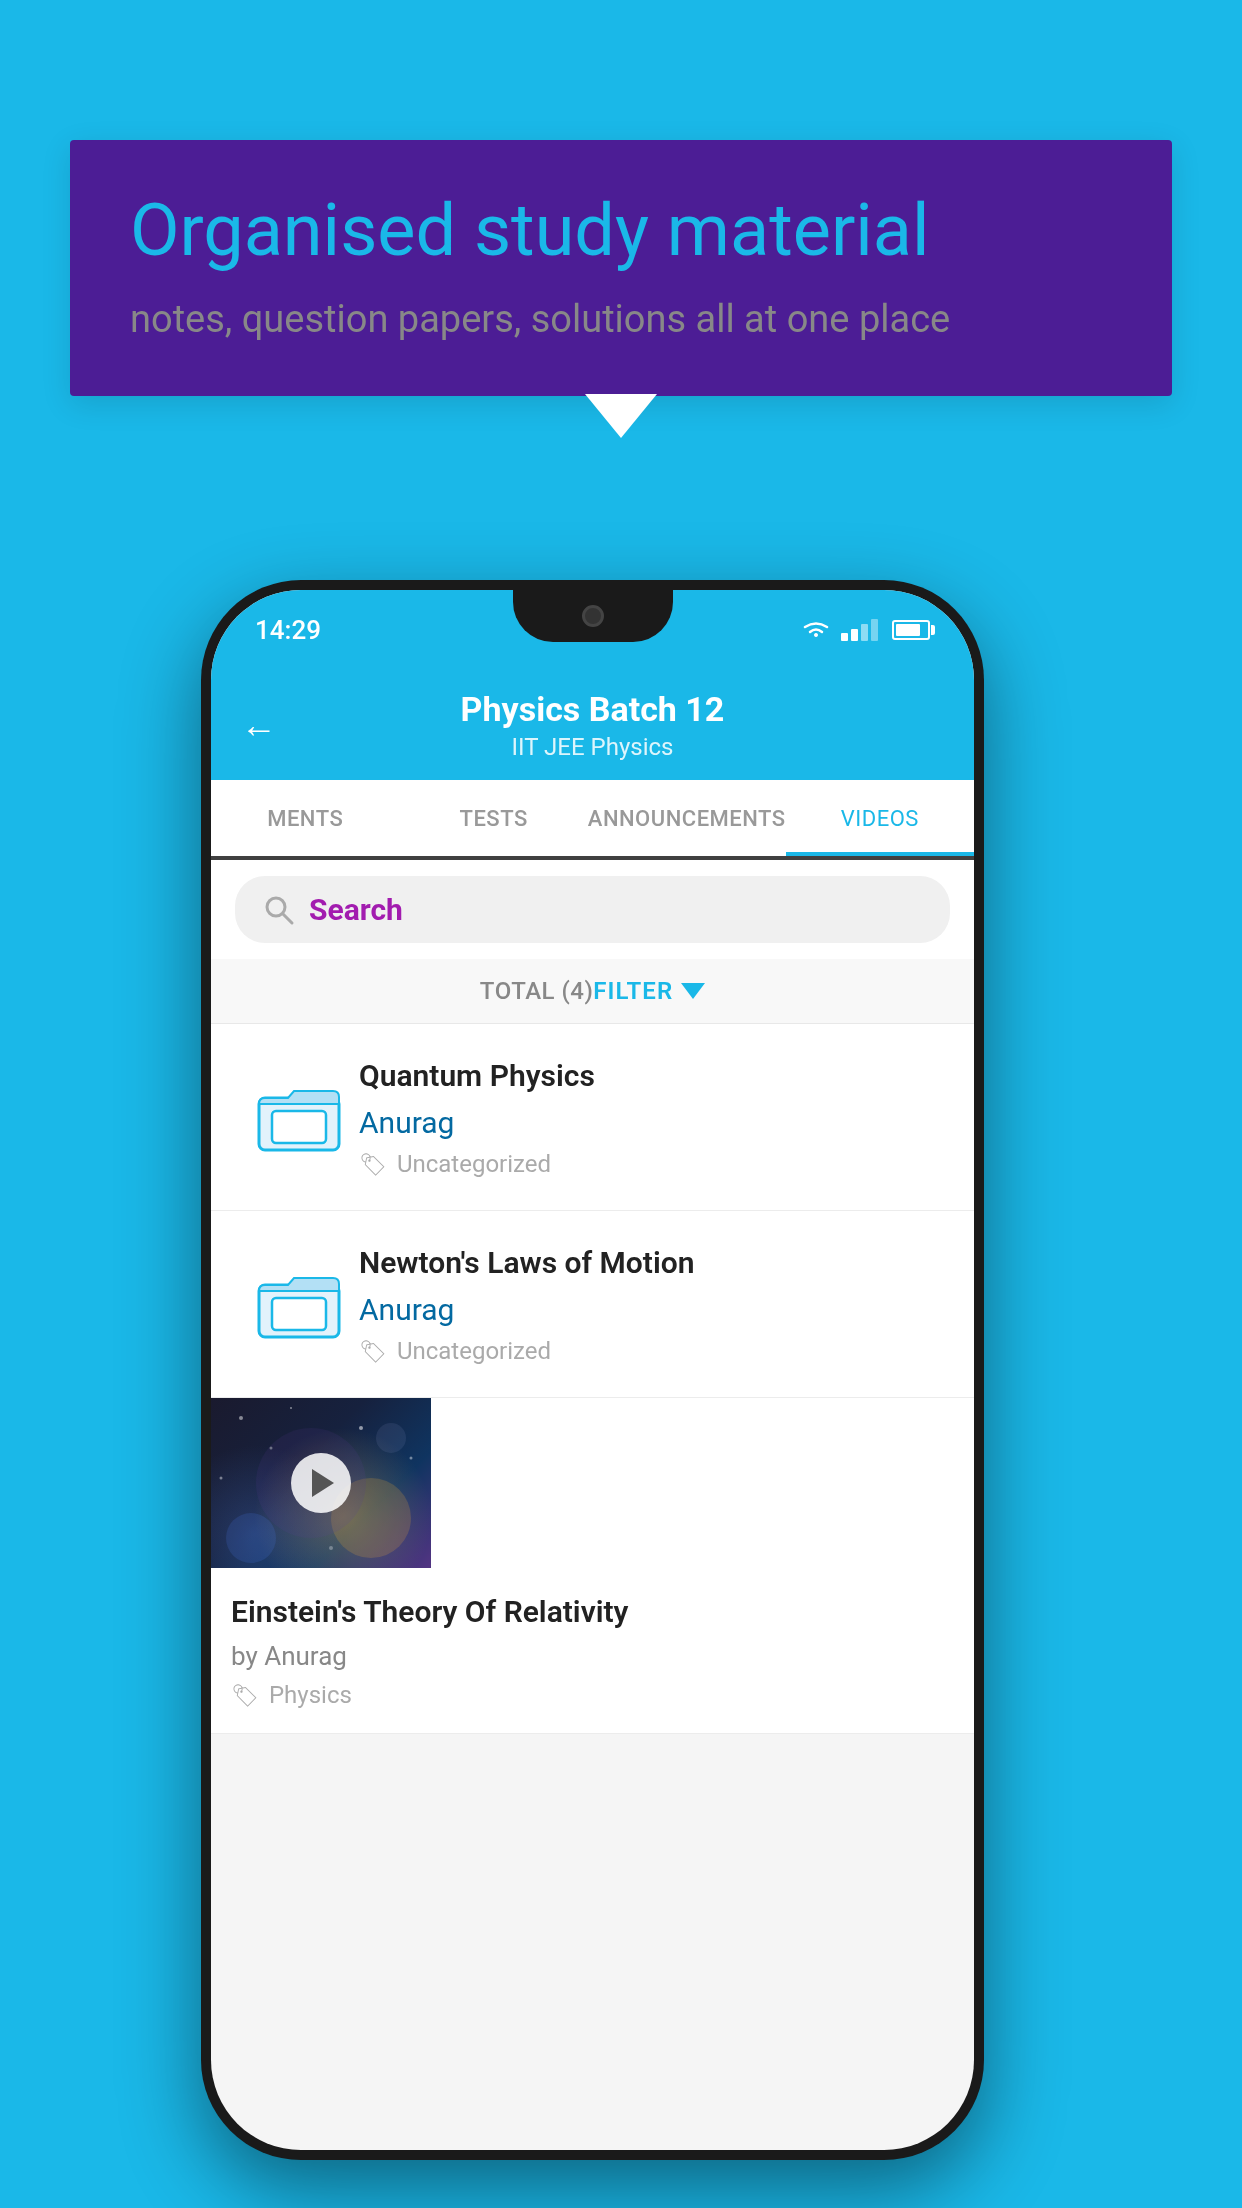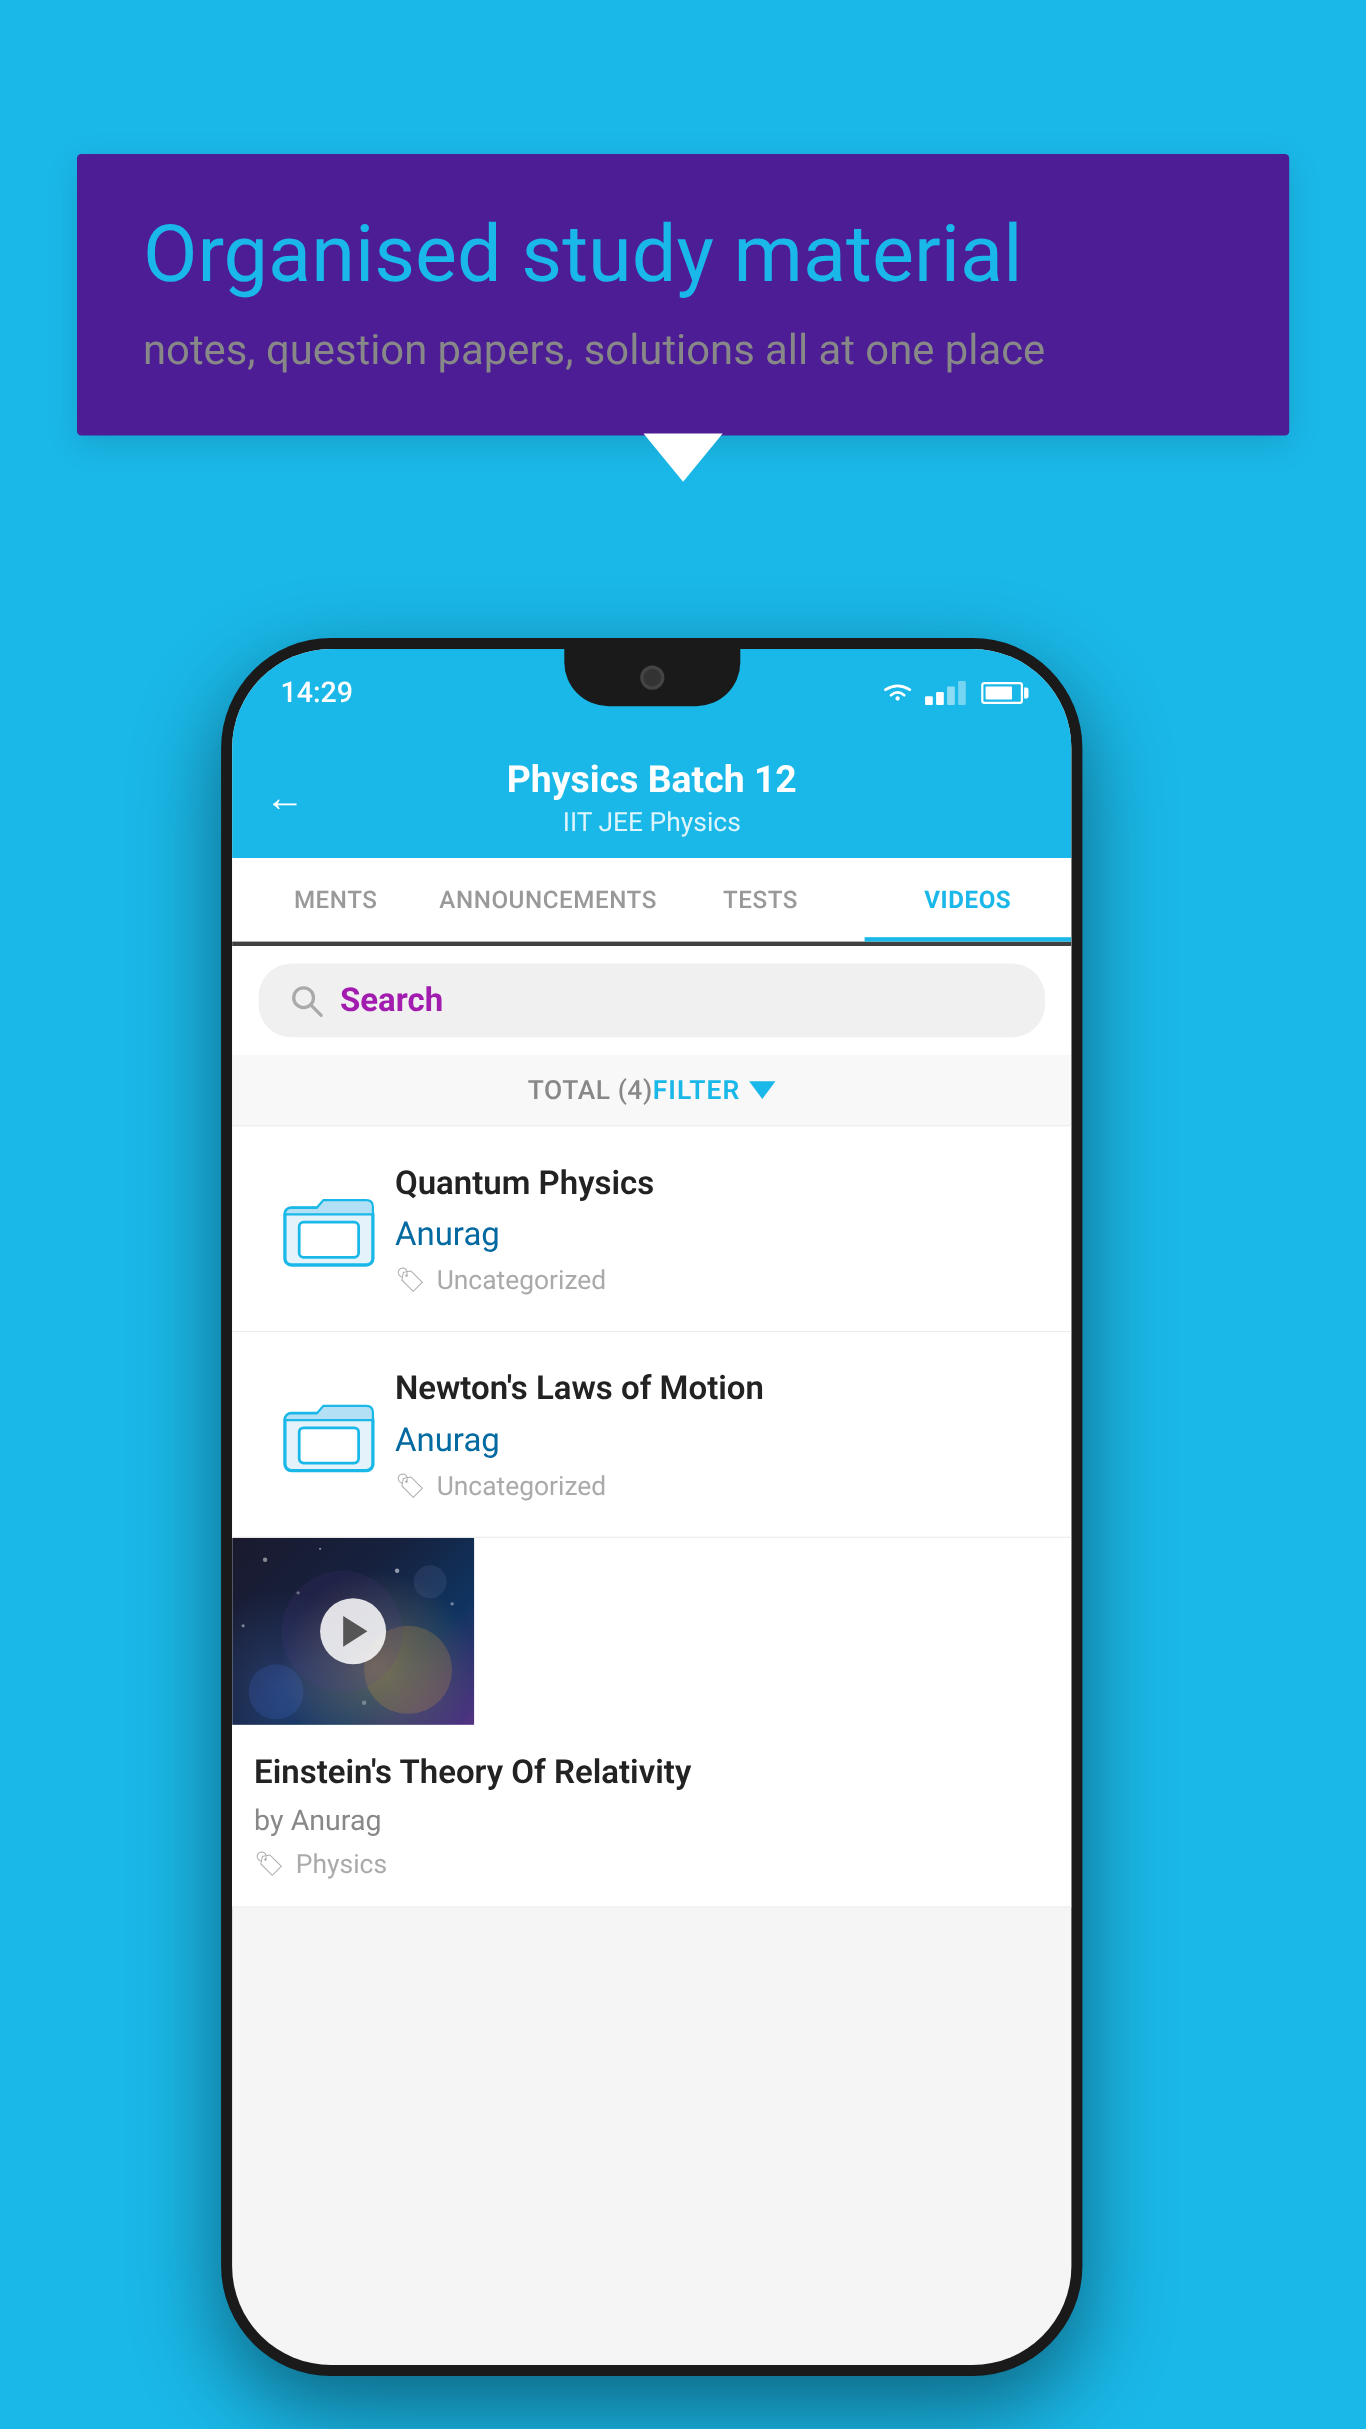--- a/index.html
+++ b/index.html
@@ -246,21 +246,21 @@
       font-size: 22px;
       font-weight: 500;
       color: #999;
       cursor: pointer;
       letter-spacing: 0.5px;
       position: relative;
     }
 
     .tab-item.active {
       color: #1ab8e8;
-      font-weight: 700;
+      font-weight: 400;
     }
 
     .tab-item.active::after {
       content: '';
       position: absolute;
       bottom: 0;
       left: 0;
       right: 0;
       height: 4px;
       background: #1ab8e8;
@@ -504,24 +504,24 @@
         <div class="back-arrow">←</div>
         <div class="header-title">Physics Batch 12</div>
         <div class="header-subtitle">IIT JEE   Physics</div>
       </div>
 
       <div class="tabs-bar">
         <div class="tab-item">
           <span>MENTS</span>
         </div>
         <div class="tab-item">
+          <span>TESTS</span>
+        </div>
+        <div class="tab-item">
           <span>ANNOUNCEMENTS</span>
-        </div>
-        <div class="tab-item">
-          <span>TESTS</span>
         </div>
         <div class="tab-item active">
           <span>VIDEOS</span>
         </div>
       </div>
 
       <div class="search-bar">
         <div class="search-input-wrapper">
           <svg width="32" height="32" viewBox="0 0 32 32" fill="none">
             <circle cx="13" cy="13" r="9" stroke="#aaa" stroke-width="3"></circle>

